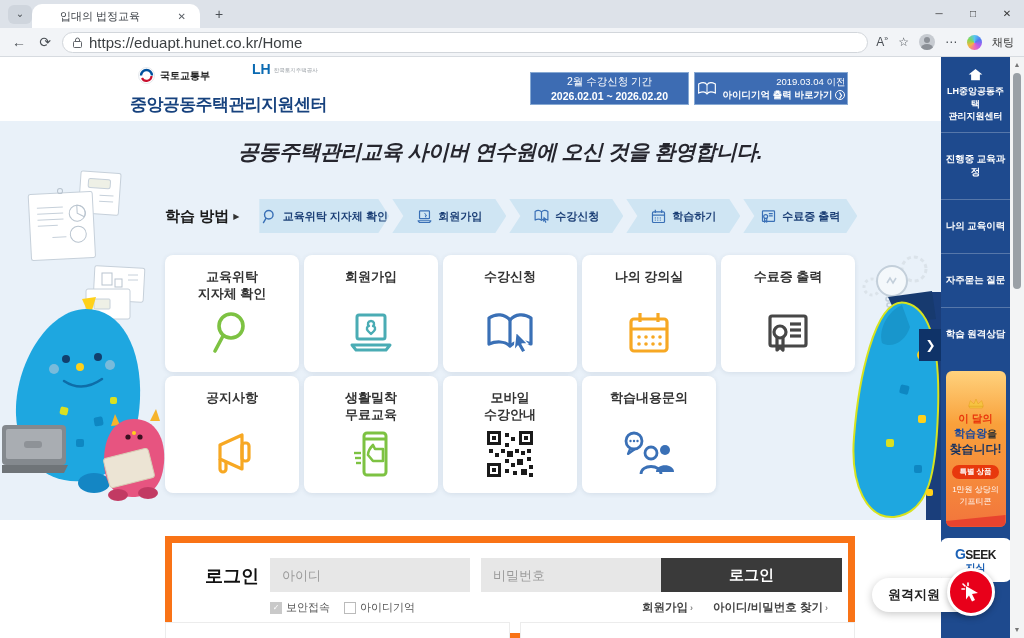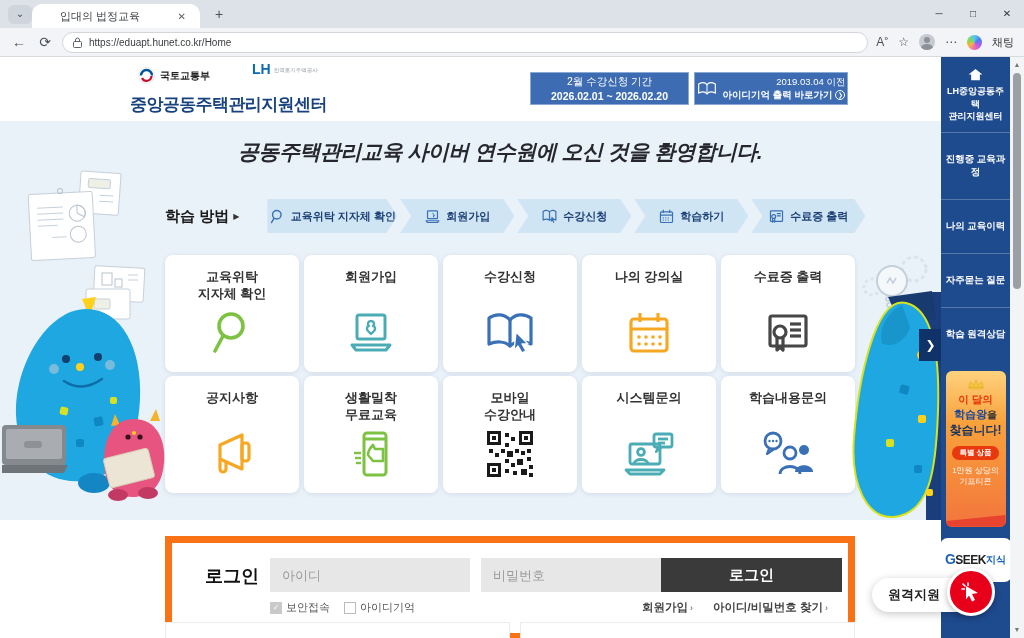--- a/index.html
+++ b/index.html
@@ -22,21 +22,21 @@
   .tab-close { font-size:10px; color:#5a5f66; padding:2px 4px; }
   .newtab-btn { position:absolute; left:208px; top:4px; width:22px; height:20px; font-size:14px; color:#4a4f55; text-align:center; line-height:20px; }
   .win-controls { position:absolute; right:0; top:0; height:28px; display:flex; }
   .win-controls span { width:34px; height:28px; text-align:center; line-height:28px; font-size:10px; color:#333; }
 
   .toolbar { position:absolute; left:0; top:28px; width:1024px; height:29px; background:#f2f4f7; border-bottom:1px solid #d7dbe0;
     display:flex; align-items:center; padding:0 10px; gap:8px; }
   .nav-ic { font-size:14px; color:#4a4f55; width:18px; text-align:center; }
   .addressbar { flex:1; height:21px; border-radius:11px; background:#fff; border:1px solid #d2d6db;
     display:flex; align-items:center; padding:0 10px; gap:7px; }
-  .url-text { font-size:10px; color:#3c4043; }
+  .url-text { font-size:15px; color:#3c4043; }
   .tb-right { display:flex; align-items:center; gap:10px; }
   .tb-ic { font-size:12px; color:#4a4f55; }
   .avatar { width:16px; height:16px; border-radius:50%; background:#c7cbd1; position:relative; overflow:hidden; }
   .avatar::before { content:""; position:absolute; left:5px; top:3px; width:6px; height:6px; border-radius:50%; background:#8c9097; }
   .avatar::after { content:""; position:absolute; left:2px; top:10px; width:12px; height:8px; border-radius:50%; background:#8c9097; }
   .copilot { width:15px; height:15px; border-radius:50%;
     background:conic-gradient(#57c7f0,#4d7df2,#b05cf0,#f06ab4,#f5b53d,#7ed957,#57c7f0); }
   .copilot-label { font-size:11px; color:#333; }
 
   
@@ -60,21 +60,21 @@
   .hero { position:absolute; left:0; top:121px; width:941px; height:399px; background:#e9f1f9; overflow:hidden; }
   .welcome { position:absolute; left:150px; top:17px; width:700px; text-align:center;
     font-size:21px; font-style:italic; font-weight:600; color:#26262e; letter-spacing:-0.5px; }
 
   .steps-row { position:absolute; left:165px; top:78px; height:34px; display:flex; align-items:center; }
   .steps-label { font-size:15px; font-weight:800; color:#1a1a1a; margin-right:12px; display:flex; align-items:center; gap:4px; }
   .steps-label .tri { font-size:8px; color:#333; }
   .step { height:34px; width:114px; background:#cfe5f3; display:flex; align-items:center; justify-content:center; gap:5px;
     font-size:11px; font-weight:700; color:#1d4077; margin-left:3px;
     clip-path:polygon(0 0, calc(100% - 11px) 0, 100% 50%, calc(100% - 11px) 100%, 0 100%, 11px 50%); }
-  .step.first { margin-left:16px; clip-path:polygon(0 0, calc(100% - 11px) 0, 100% 50%, calc(100% - 11px) 100%, 0 100%); width:130px; }
+  .step.first { margin-left:8px; clip-path:polygon(0 0, calc(100% - 11px) 0, 100% 50%, calc(100% - 11px) 100%, 0 100%); width:130px; }
 
   .cards { position:absolute; left:165px; top:134px; width:690px; display:grid; grid-template-columns:repeat(5,1fr); gap:4px 5px; }
   .card { height:117px; background:#fff; border-radius:8px; box-shadow:0 1px 5px rgba(30,60,90,.10);
     display:flex; flex-direction:column; align-items:center; padding-top:14px; }
   .card-ttl { min-height:34px; text-align:center; font-size:13px; font-weight:700; color:#333; line-height:1.3; }
   .card-ic { flex:1; display:flex; align-items:center; justify-content:center; padding-bottom:10px; }
 
   .next-strip { position:absolute; left:926px; top:171px; width:15px; height:228px; background:#1a3e7b; z-index:2; }
   .next-btn { position:absolute; left:919px; top:208px; width:23px; height:32px; background:#0f3368; color:#fff;
     display:flex; align-items:center; justify-content:center; font-size:12px; z-index:6; }
@@ -105,31 +105,31 @@
 
   
   .sidebar { position:absolute; left:941px; top:57px; width:69px; height:581px; background:#1e4a8e; display:flex;
     flex-direction:column; align-items:center; z-index:10; }
   .sb-home { padding:10px 2px 9px; text-align:center; color:#fff; width:100%; }
   .sb-home .ln { font-size:9px; font-weight:700; line-height:1.4; }
   .sb-item { width:100%; text-align:center; padding:20px 0; font-size:9.5px; font-weight:700; color:#fff;
     border-top:1px solid rgba(255,255,255,.25); }
   .promo { width:60px; height:156px; margin-top:10px; border-radius:6px; position:relative; overflow:hidden;
     background:linear-gradient(180deg,#ffd27d 0%,#f9a13b 34%,#f2753c 100%);
-    display:flex; flex-direction:column; align-items:center; padding-top:7px; }
+    display:flex; flex-direction:column; align-items:center; padding-top:7px;justify-content:center; }
   .promo::after { content:""; position:absolute; bottom:0; left:0; right:0; height:13px; background:#e8432e;
     clip-path:polygon(0 55%, 100% 10%, 100% 100%, 0 100%); }
   .p-l1 { font-size:10.5px; font-weight:800; color:#e8380d; margin-top:2px; }
   .p-l2 { font-size:11px; font-weight:800; color:#16469e; }
   .p-l2 .sfx { color:#333; font-size:10px; }
   .p-l3 { font-size:12px; font-weight:800; color:#17325e; }
   .p-badge { margin-top:7px; background:#e8380d; color:#fff; font-size:7.5px; font-weight:700; border-radius:8px; padding:2px 7px; }
   .p-prize { margin-top:5px; font-size:8px; color:rgba(255,255,255,.95); text-align:center; line-height:1.45; width:54px; }
   .gseek { width:72px; height:44px; background:#fff; border-radius:8px; margin-top:11px;
-    display:flex; flex-direction:row; align-items:center; justify-content:center; line-height:1.15; }
+    display:flex; flex-direction:column; align-items:center; justify-content:center; line-height:1.15; }
   .gs-row { font-weight:800; font-size:12px; color:#222; letter-spacing:-0.5px; }
   .gs-g { color:#1c62b7; font-size:14px; }
   .gs-sub { font-size:10px; font-weight:800; color:#1c62b7; }
 
   
   .scrollbar { position:absolute; left:1010px; top:57px; width:14px; height:581px; background:#f3f4f5; z-index:11; }
   .sc-arrow { position:absolute; left:0; width:14px; height:12px; font-size:7px; color:#777; text-align:center; line-height:12px; }
   .sc-up { top:2px; } .sc-down { bottom:2px; }
   .sc-thumb { position:absolute; left:3px; top:16px; width:8px; height:216px; background:#9aa0a6; border-radius:4px; }
 
@@ -486,35 +486,20 @@
               <rect x="40" y="26" width="4" height="4"></rect>
               <rect x="18" y="38" width="4" height="4"></rect>
               <rect x="26" y="40" width="4" height="4"></rect>
               <rect x="34" y="38" width="6" height="6"></rect>
               <rect x="42" y="34" width="4" height="4"></rect>
               <rect x="42" y="42" width="4" height="4"></rect>
             </svg>
           </div>
       </div>
 
-      <div class="card">
-        <div class="card-ttl"><span>시스템문의</span></div>
-        <div class="card-ic">
-            <svg width="54" height="48" viewBox="0 0 54 48" fill="none" stroke="#4aacb4" stroke-width="2.8" stroke-linejoin="round">
-              <rect x="8" y="14" width="30" height="20" rx="2"></rect>
-              <path d="M4 40 h38 l-4 4 H8 Z"></path>
-              <circle cx="19" cy="22" r="3.4"></circle>
-              <path d="M12 34 c0 -6 14 -6 14 0"></path>
-              <rect x="32" y="4" width="18" height="13" rx="2"></rect>
-              <line x1="36" y1="9" x2="46" y2="9"></line>
-              <line x1="36" y1="13" x2="43" y2="13"></line>
-              <path d="M36 17 l-2 5 6 -5" stroke-width="2.2"></path>
-            </svg>
-          </div>
-      </div>
 
       <div class="card">
         <div class="card-ttl"><span>학습내용문의</span></div>
         <div class="card-ic">
             <svg width="56" height="48" viewBox="0 0 56 48" fill="none" stroke="#3a70b6" stroke-width="2.8" stroke-linejoin="round">
               <circle cx="13" cy="11" r="8"></circle>
               <g fill="#3a70b6" stroke="none">
                 <circle cx="9.5" cy="11" r="1.2"></circle>
                 <circle cx="13" cy="11" r="1.2"></circle>
                 <circle cx="16.5" cy="11" r="1.2"></circle>

